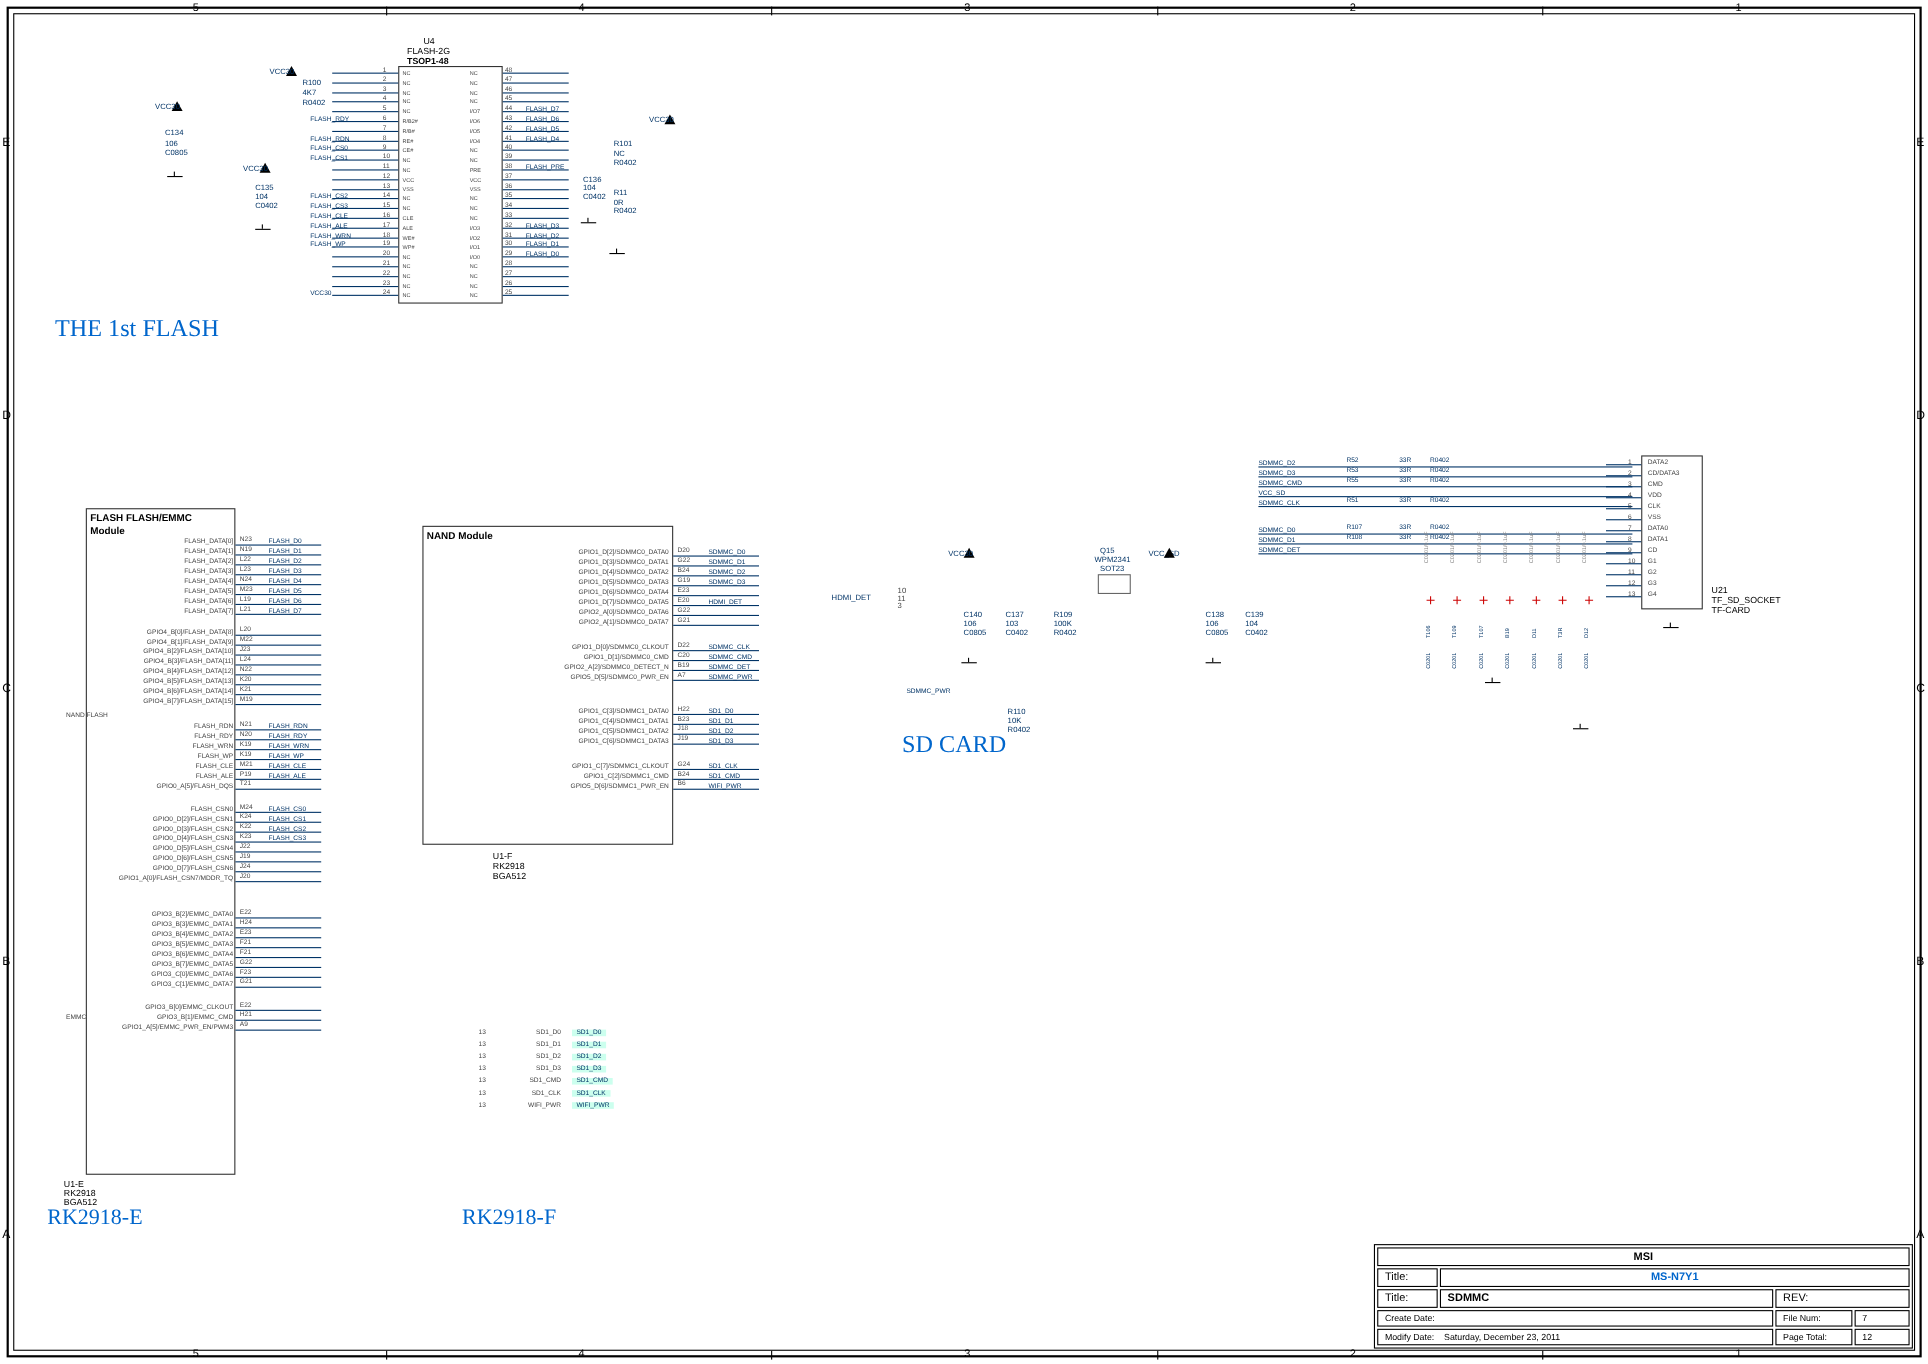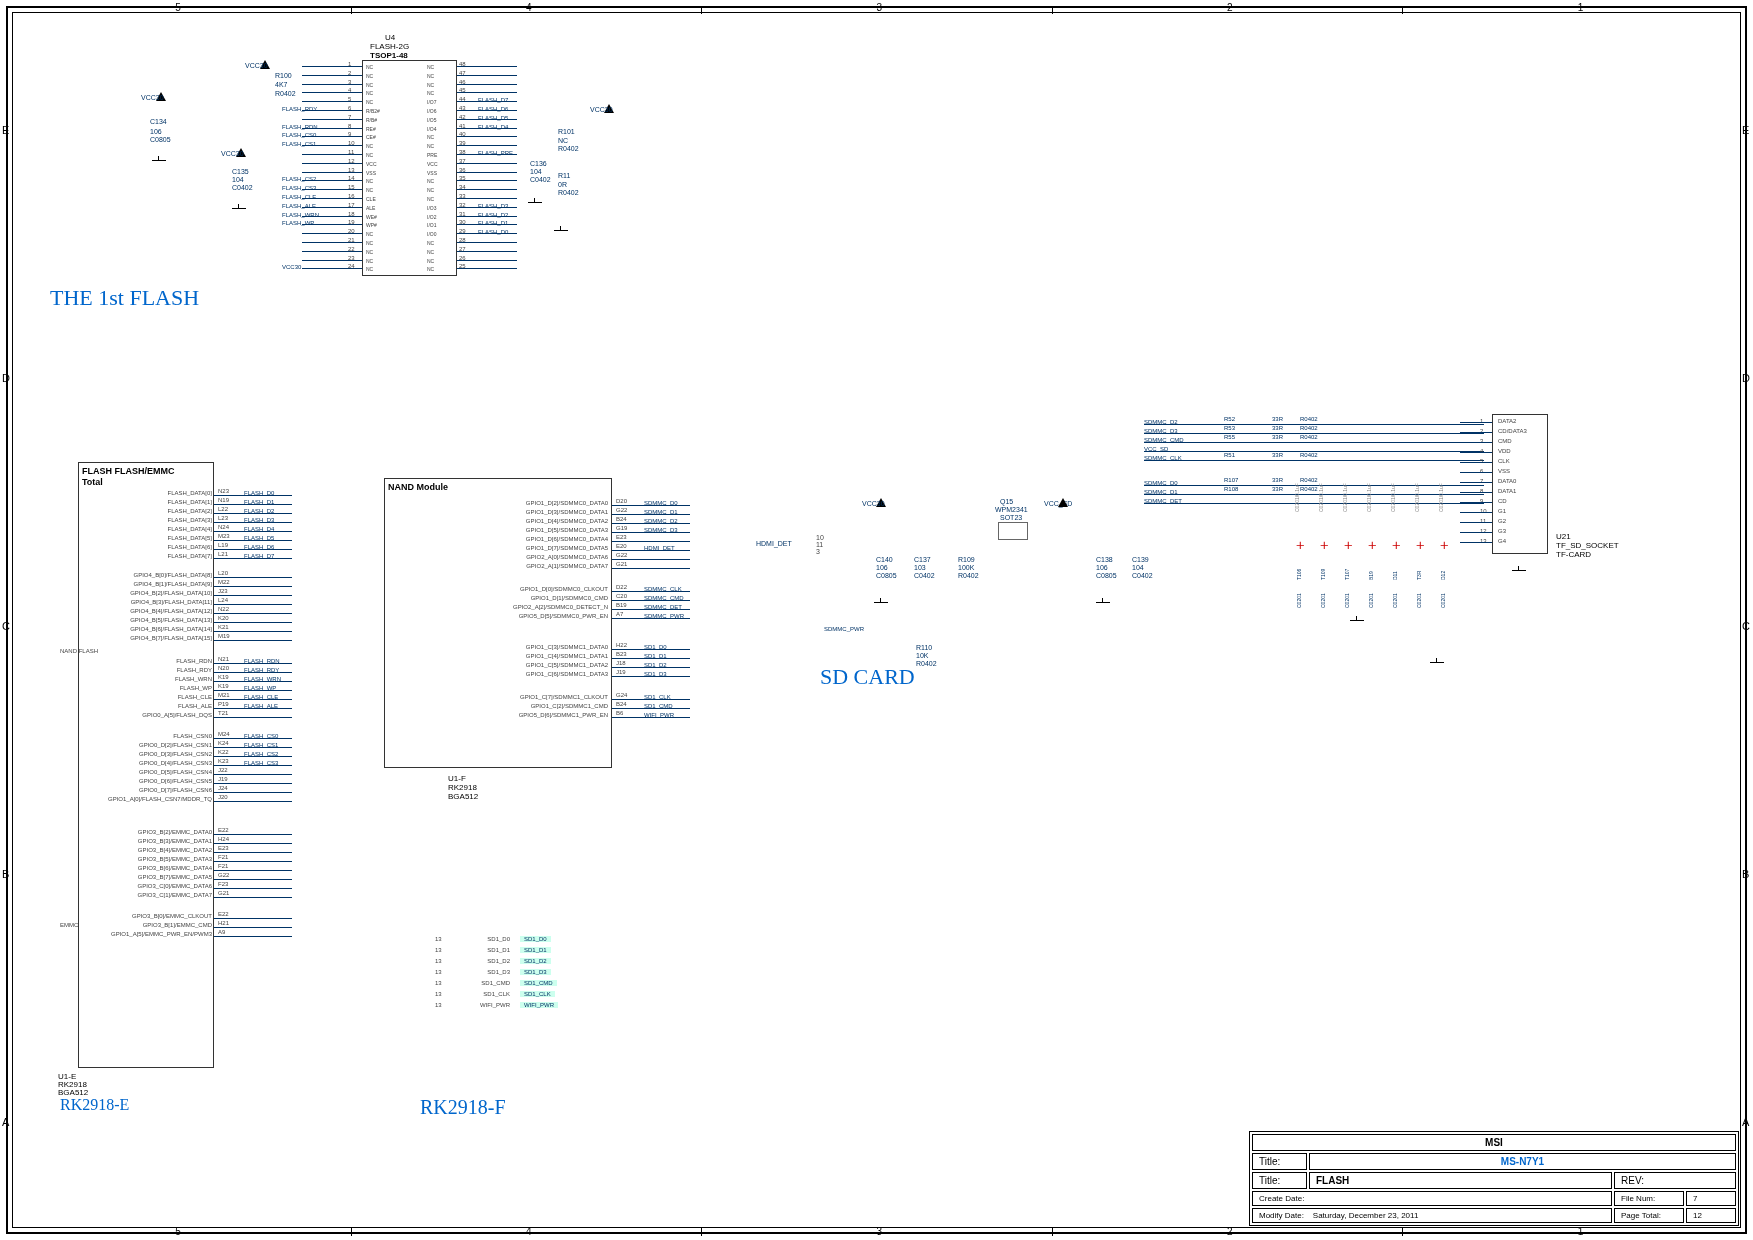--- a/index.html
+++ b/index.html
@@ -34,21 +34,21 @@
 <div class="border-frame"></div>
 <div class="border-inner"></div>
 
 <div id="grid-top"></div>
 <div id="grid-bot"></div>
 <div id="grid-left"></div>
 <div id="grid-right"></div>
 
 <div class="section-title" style="left:50px;top:285px">THE 1st FLASH</div>
 <div class="section-title" style="left:820px;top:664px">SD CARD</div>
-<div class="section-title" style="left:60px;top:1096px;font-size:16px">RK2918-E</div>
+<div class="section-title" style="left:43px;top:1096px;font-size:20px">RK2918-E</div>
 <div class="section-title" style="left:420px;top:1096px;font-size:20px">RK2918-F</div>
 
 <div class="chip-box" style="left:362px;top:60px;width:95px;height:216px"></div>
 <div class="chip-label" style="left:385px;top:33px">U4</div>
 <div class="chip-label" style="left:370px;top:42px">FLASH-2G</div>
 <div class="chip-label" style="left:370px;top:51px;font-weight:bold">TSOP1-48</div>
 <div id="u4-left">
     <div class="pin-label" style="left: 348px; top: 61px;">1</div>
     <div class="pin-label" style="left: 366px; top: 64px; font-size: 5px;">NC</div>
     <div class="wire wire-h" style="left: 302px; top: 66px; width: 60px;"></div>
@@ -246,21 +246,21 @@
 <div class="comp-label" style="left:558px;top:181px">0R</div>
 <div class="comp-label" style="left:558px;top:189px">R0402</div>
 <div class="comp-label" style="left:530px;top:160px">C136</div>
 <div class="comp-label" style="left:530px;top:168px">104</div>
 <div class="comp-label" style="left:530px;top:176px">C0402</div>
 <div class="gnd" style="left:528px;top:198px"></div>
 <div class="gnd" style="left:554px;top:226px"></div>
 
 <div class="chip-box" style="left:78px;top:462px;width:136px;height:606px;border-width:1px"></div>
 <div class="chip-label" style="left:82px;top:466px;font-weight:bold;font-size:9px">FLASH FLASH/EMMC</div>
-<div class="chip-label" style="left:82px;top:477px;font-weight:bold;font-size:9px">Total</div>
+<div class="chip-label" style="left:82px;top:477px;font-weight:bold;font-size:9px">Module</div>
 <div class="chip-label" style="left:58px;top:1072px">U1-E</div>
 <div class="chip-label" style="left:58px;top:1080px">RK2918</div>
 <div class="chip-label" style="left:58px;top:1088px">BGA512</div>
 <div class="pin-label" style="left:60px;top:648px;font-size:6px">NAND FLASH</div>
 <div class="pin-label" style="left:60px;top:922px;font-size:6px">EMMC</div>
 <div id="u1e-pins">
     <div class="pin-label" style="left: 90px; top: 490px; width: 122px; text-align: right; font-size: 6px;">FLASH_DATA[0]</div>
     <div class="pin-label" style="left: 218px; top: 488px; font-size: 6px;">N23</div>
     <div class="wire wire-h" style="left: 214px; top: 495px; width: 78px;"></div>
     <div class="net-label" style="left: 244px; top: 490px;">FLASH_D0</div>
@@ -671,21 +671,21 @@
   <tbody>
       <tr>
         <td colspan="4" class="tb-big">MSI</td>
       </tr>
   <tr>
     <td style="width:55px">Title:</td>
     <td colspan="3" class="tb-big" style="color:#0066cc">MS-N7Y1</td>
   </tr>
   <tr>
     <td>Title:</td>
-    <td class="tb-med">FLASH</td>
+    <td class="tb-med">SDMMC</td>
     <td colspan="2">REV:</td>
   </tr>
   <tr>
     <td colspan="2" style="font-size:8px">Create   Date:</td>
     <td style="font-size:8px;width:70px">File  Num:</td>
     <td style="font-size:8px;width:50px">7</td>
   </tr>
   <tr>
     <td colspan="2" style="font-size:8px"><span>Modify Date:</span>&nbsp;&nbsp;&nbsp;&nbsp;<span>Saturday, December 23, 2011</span></td>
     <td style="font-size:8px">Page Total:</td>

